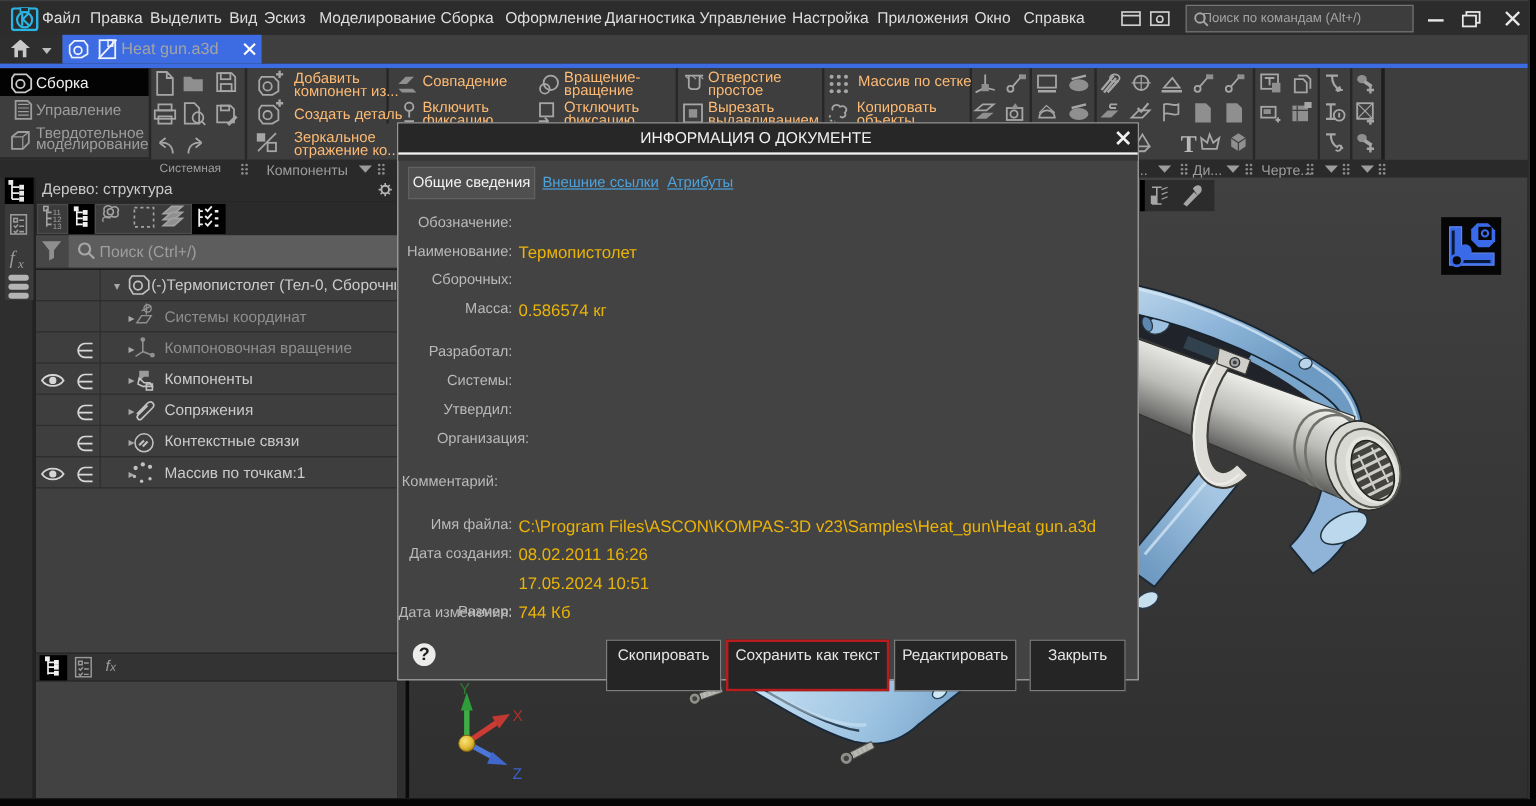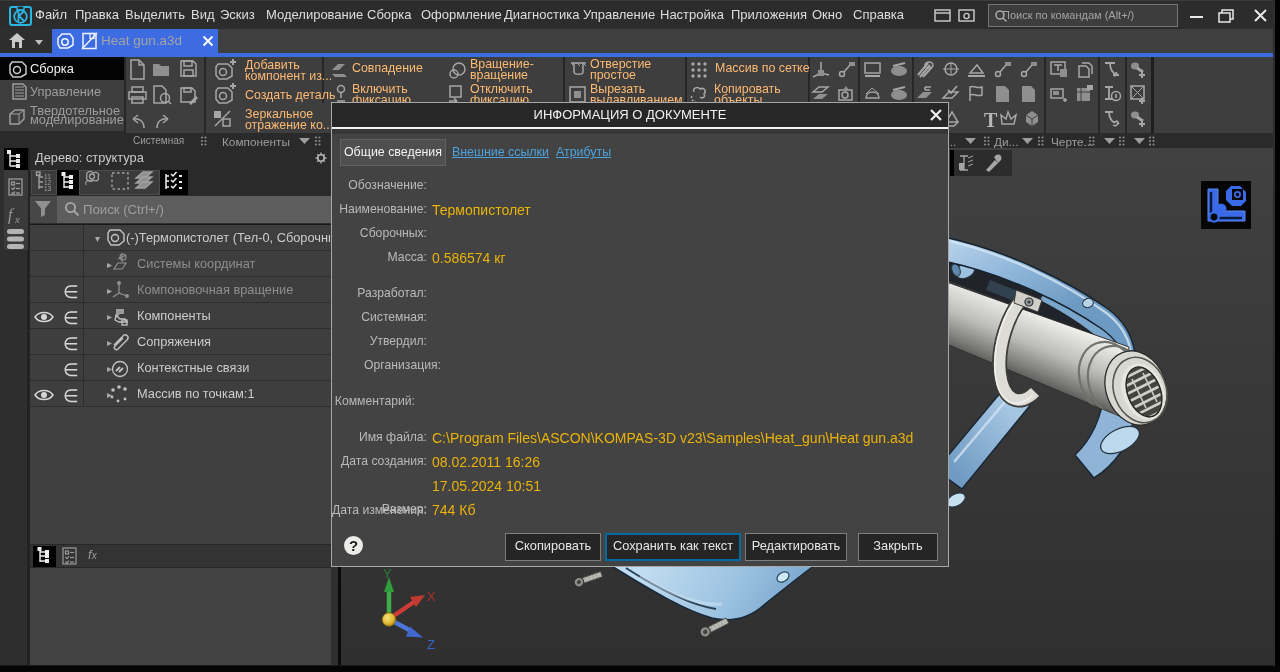--- a/index.html
+++ b/index.html
@@ -9,21 +9,21 @@
 .mi{position:absolute;top:0;height:29px;line-height:29px;color:#dedede;font-size:13px}
 .gl{color:#9d9d9d;font-size:12.3px;position:absolute;white-space:nowrap}
 .rl{color:#fdba74;font-size:12.4px;position:absolute;white-space:nowrap;line-height:11px}
 .sep{position:absolute;top:57px;width:2px;height:76px;background:#272727}
 .trow{position:absolute;left:30px;width:301px;height:26px;border-bottom:1px solid #2d2d2d;background:#3e3e3e}
 .ttxt{position:absolute;top:5px;font-size:12.8px;color:#cbcbcb;white-space:nowrap}
 .car{position:absolute;font-size:10px;color:#a8a8a8}
 .ein{position:absolute;font-size:18px;color:#d6d6d6;font-family:"Liberation Sans",sans-serif}
 .dl{position:absolute;color:#b9b9b9;font-size:12.2px;text-align:right;width:120px;white-space:nowrap}
 .dv{position:absolute;color:#eab308;font-size:14px;white-space:nowrap}
-.btn{position:absolute;top:533px;height:28px;background:#252525;border:1px solid #7e7e7e;color:#e6e6e6;font-size:12.8px;text-align:center;line-height:24px}
+.btn{position:absolute;top:533px;height:43px;background:#252525;border:1px solid #7e7e7e;color:#e6e6e6;font-size:12.8px;text-align:center;line-height:24px}
 </style>
 </head>
 <body>
 
 <div class="a" style="left:0;top:0;width:1280px;height:29px;background:#2c2c2c;border-top:1px solid #3c3c3c"></div>
 <svg class="a" style="left:9px;top:6px" width="24" height="20" viewBox="0 0 24 20">
  <rect x="1" y="1" width="21" height="18" rx="2" fill="none" stroke="#2ab5e4" stroke-width="2"></rect>
  <rect x="8" y="0" width="7" height="4" fill="#2c2c2c" stroke="#2ab5e4" stroke-width="1.4"></rect>
  <circle cx="11.5" cy="10.5" r="6.3" fill="none" stroke="#2ab5e4" stroke-width="1.8"></circle>
  <path d="M9.5 5.5 L9.5 15.5 M9.5 10.5 L15 5 M10 10 L15.5 15.5" stroke="#2ab5e4" stroke-width="1.8" fill="none"></path>
@@ -785,31 +785,31 @@
  <path d="M2 2 L12 12 M12 2 L2 12" stroke="#f0f0f0" stroke-width="2.2"></path>
 </svg>
 <div class="a" style="left:340px;top:139px;width:106px;height:27px;background:#4f4f4f;border:1px solid #616161;color:#f2f2f2;font-size:12.4px;text-align:center;line-height:25px;white-space:nowrap">Общие сведения</div>
 <div class="a" style="left:452px;top:139px;height:27px;line-height:27px;color:#4da2dc;font-size:12.4px;text-decoration:underline">Внешние ссылки</div>
 <div class="a" style="left:556px;top:139px;height:27px;line-height:27px;color:#4da2dc;font-size:12.4px;text-decoration:underline">Атрибуты</div>
 <div class="dl" style="left:307px;top:178px">Обозначение:</div>
 <div class="dl" style="left:307px;top:202px">Наименование:</div>
 <div class="dl" style="left:307px;top:226px">Сборочных:</div>
 <div class="dl" style="left:307px;top:250px">Масса:</div>
 <div class="dl" style="left:307px;top:286px">Разработал:</div>
-<div class="dl" style="left:307px;top:310px">Системная:</div>
+<div class="dl" style="left:307px;top:310px">Системы:</div>
 <div class="dl" style="left:307px;top:334px">Утвердил:</div>
 <div class="dl" style="left:321px;top:358px">Организация:</div>
 <div class="dl" style="left:295px;top:394px">Комментарий:</div>
 <div class="dl" style="left:307px;top:430px">Имя файла:</div>
 <div class="dl" style="left:307px;top:454px">Дата создания:</div>
 <div class="dl" style="left:307px;top:503px">Дата изменения:</div>
 <div class="dl" style="left:307px;top:502px">Размер:</div>
 <div class="dv" style="left:432px;top:202px">Термопистолет</div>
 <div class="dv" style="left:432px;top:250px">0.586574 кг</div>
 <div class="dv" style="left:432px;top:430px">C:\Program Files\ASCON\KOMPAS-3D v23\Samples\Heat_gun\Heat gun.a3d</div>
 <div class="dv" style="left:432px;top:454px">08.02.2011 16:26</div>
 <div class="dv" style="left:432px;top:478px">17.05.2024 10:51</div>
 <div class="dv" style="left:432px;top:502px">744 Кб</div>
 <div class="a" style="left:344px;top:536px;width:19px;height:19px;border-radius:50%;background:#ececea;color:#1c1c1c;font-size:15px;font-weight:bold;text-align:center;line-height:19px">?</div>
 <div class="btn" style="left:505px;width:96px">Скопировать</div>
-<div class="btn" style="left:605px;width:136px;border:2px solid #0369a1;line-height:22px">Сохранить как текст</div>
+<div class="btn" style="left:605px;width:136px;border:2px solid #b91c1c;line-height:22px">Сохранить как текст</div>
 <div class="btn" style="left:745px;width:102px">Редактировать</div>
 <div class="btn" style="left:858px;width:80px">Закрыть</div>
 
 </body></html>

